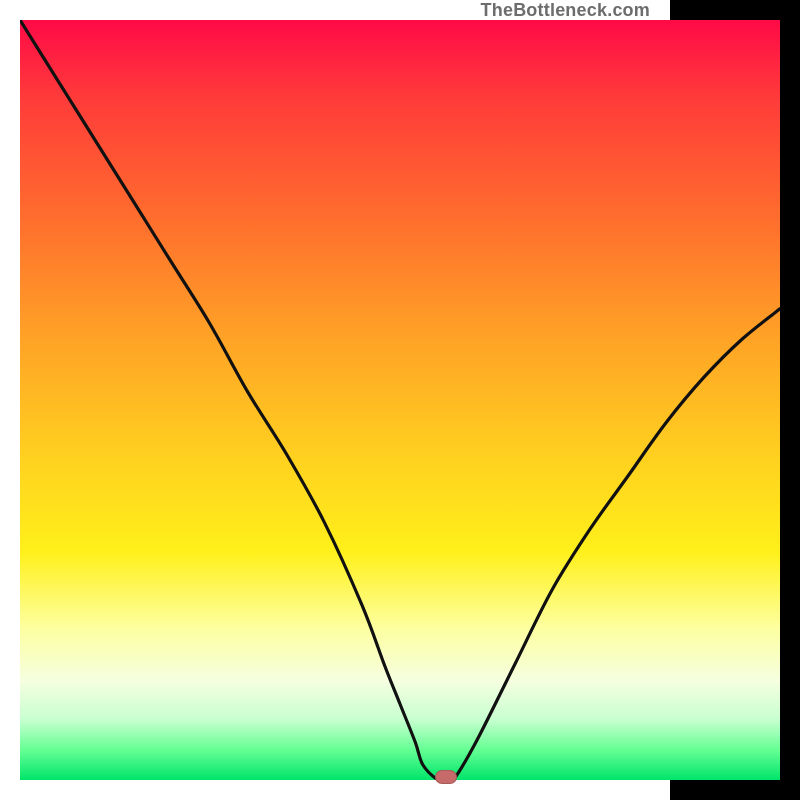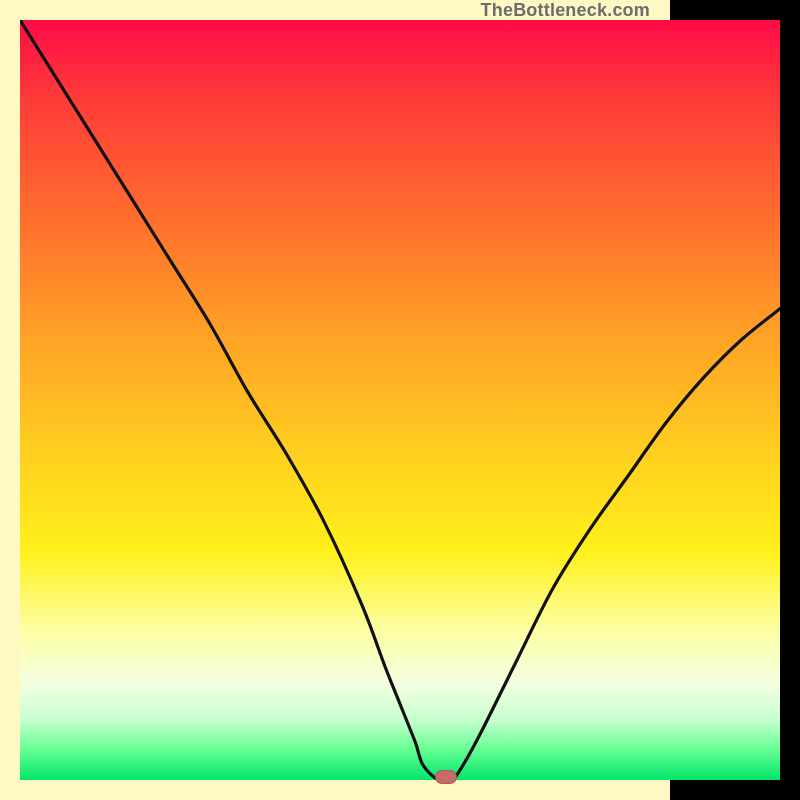--- a/index.html
+++ b/index.html
@@ -7,21 +7,21 @@
     padding: 0;
     width: 800px;
     height: 800px;
     background: #000;
     overflow: hidden;
   }
   .frame {
     position: relative;
     width: 670px;
     height: 800px;
-    background: #fef9c3;
+    background: #ffffff;
   }
   .plot-area {
     position: absolute;
     left: 20px;
     top: 20px;
     width: 760px;
     height: 760px;
     background: linear-gradient(to bottom,
       #ff0a47 0%,
       #ff3a3a 10%,

